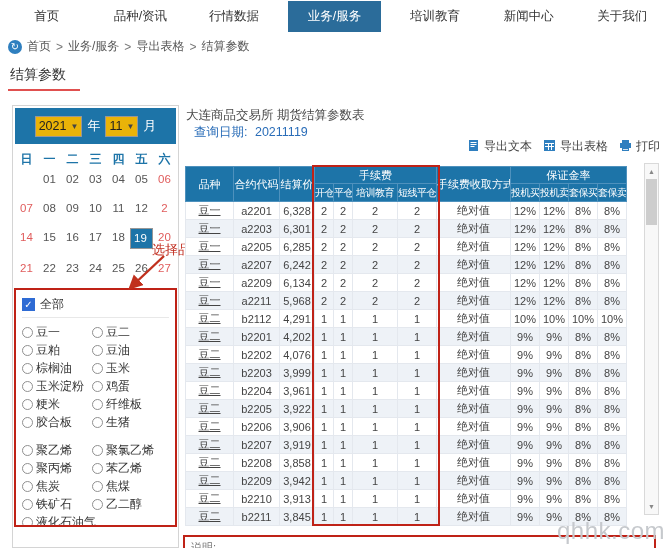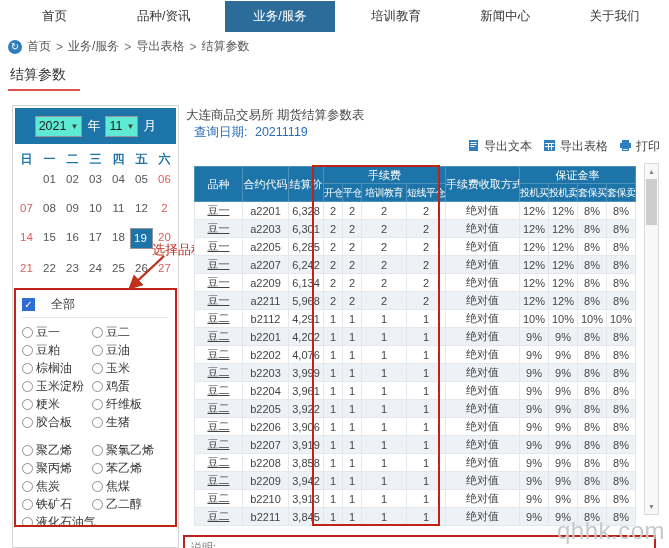--- a/index.html
+++ b/index.html
@@ -13,48 +13,48 @@
   .breadcrumb{position:absolute;left:8px;top:38px;display:flex;align-items:center;gap:5px;font-size:12px;color:#555;}
   .bc-icon{width:14px;height:14px;border-radius:50%;background:#2f7fbf;color:#fff;font-size:10px;line-height:14px;text-align:center;}
   .crumb{color:#555;}
   .crumb-sep{color:#777;}
   
   .page-title{position:absolute;left:10px;top:66px;font-size:14px;color:#333;}
   .title-underline{position:absolute;left:8px;top:89px;width:72px;height:2px;background:#e0504f;}
   
   .left-panel{position:absolute;left:12px;top:105px;width:167px;height:443px;border:1px solid #d4d4d4;background:#fff;box-sizing:border-box;}
   .cal-head{margin:2px;height:36px;background:#1d74a8;display:flex;align-items:center;justify-content:center;gap:5px;color:#fff;font-size:13px;}
-  .sel{background:#5eead4;color:#222;border:1px solid #979797;height:19px;display:inline-flex;align-items:center;gap:4px;padding:0 3px;font-size:12.5px;cursor:pointer;}
+  .sel{background:#eab308;color:#222;border:1px solid #979797;height:19px;display:inline-flex;align-items:center;gap:4px;padding:0 3px;font-size:12.5px;cursor:pointer;}
   .sel .arr{font-size:8px;color:#444;}
   .dow{display:grid;grid-template-columns:repeat(7,23px);justify-content:center;margin-top:7px;}
   .dow span{text-align:center;font-size:12px;font-weight:bold;color:#1d74a8;height:15px;}
   .dates{display:grid;grid-template-columns:repeat(7,23px);justify-content:center;row-gap:10px;margin-top:4px;}
   .day{height:19px;line-height:19px;text-align:center;font-size:11.5px;color:#555;cursor:pointer;}
   .day.red{color:#e05c5c;}
   .day.sel{background:#1d74a8;color:#fff;}
   .day.empty{cursor:default;}
   
   .species-box{position:absolute;left:1px;right:1px;top:182px;height:239px;border:2px solid #bf2217;box-sizing:border-box;background:#fff;padding:4px 6px;overflow:hidden;}
-  .all-row{display:flex;align-items:center;gap:16px;height:20px;font-size:12px;color:#333;border-bottom:1px solid #e8e8e8;padding-bottom:3px;}
+  .all-row{display:flex;align-items:center;gap:5px;height:20px;font-size:12px;color:#333;border-bottom:1px solid #e8e8e8;padding-bottom:3px;}
   .cb{width:13px;height:13px;background:#2e6bd4;position:relative;flex:0 0 auto;}
   .cb:after{content:"✓";position:absolute;left:0;top:0;width:13px;color:#fff;font-size:10px;line-height:13px;text-align:center;}
   .sp-grid{display:grid;grid-template-columns:70px auto;margin-top:5px;}
   .sp-grid.g2{margin-top:10px;}
   .sp-item{display:flex;align-items:center;gap:3px;height:18px;font-size:12px;color:#333;cursor:pointer;white-space:nowrap;}
   .radio{width:11px;height:11px;border:1px solid #909090;border-radius:50%;background:#fff;flex:0 0 auto;box-sizing:border-box;}
   
   .ann-select{position:absolute;left:152px;top:241px;font-size:13px;color:#c02a1c;}
   .ann-arrow{position:absolute;left:116px;top:252px;}
   
   .report-title{position:absolute;left:186px;top:107px;font-size:12.5px;color:#4a4a4a;}
   .query-line{position:absolute;left:194px;top:124px;font-size:12.5px;color:#2a6db8;}
   .toolbar{position:absolute;top:138px;right:9px;display:flex;align-items:center;gap:11px;font-size:12px;color:#444;}
   .tb-btn{display:flex;align-items:center;gap:4px;cursor:pointer;}
   
-  .table-wrap{position:absolute;left:185px;top:166px;width:441px;margin-left:9px;}
+  .table-wrap{position:absolute;left:185px;top:166px;width:441px;}
   table{border-collapse:collapse;width:441px;table-layout:fixed;}
   th{background:#1d74a8;color:#fff;font-weight:normal;border:1px solid #4e91bd;font-size:11px;padding:0;height:16px;overflow:hidden;white-space:nowrap;}
   th.sub{font-size:10px;height:17px;letter-spacing:-0.5px;}
   td{border:1px solid #e4e8ee;font-size:11px;color:#444;text-align:center;height:17px;padding:0;white-space:nowrap;overflow:hidden;background:#fff;}
   tr.alt td{background:#eef2f7;}
   td.species-link{text-decoration:underline;cursor:pointer;}
   .col-annotation{position:absolute;left:312px;top:165px;width:128px;height:361px;border:2px solid #bf2217;pointer-events:none;box-sizing:border-box;}
   
   .vscroll{position:absolute;left:644px;top:163px;width:15px;height:352px;background:#f8f8f8;border:1px solid #d9d9d9;box-sizing:border-box;}
   .vs-up,.vs-down{position:absolute;left:0;width:13px;height:13px;font-size:7px;color:#888;text-align:center;line-height:13px;cursor:pointer;}
@@ -63,20 +63,21 @@
   
   .note-box{position:absolute;left:183px;top:535px;width:473px;height:28px;border:2px solid #bf2217;box-sizing:border-box;background:#fff;font-size:11px;color:#777;padding:3px 6px;}
   .watermark{position:absolute;left:557px;top:517px;font-size:24px;color:#c6c9cd;letter-spacing:0.5px;}
 </style>
 </head>
 <body>
 
 <div class="navbar">
     <div class="nav-item">首页</div>
     <div class="nav-item">品种/资讯</div>
+    <div class="nav-item">行情数据</div>
     <div class="nav-item active">业务/服务</div>
     <div class="nav-item">培训教育</div>
     <div class="nav-item">新闻中心</div>
     <div class="nav-item">关于我们</div>
   </div>
 
 <div class="breadcrumb">
   <span class="bc-icon">↻</span>
   <span style="display:flex;gap:5px;align-items:center;">
       <span class="crumb">首页</span>

